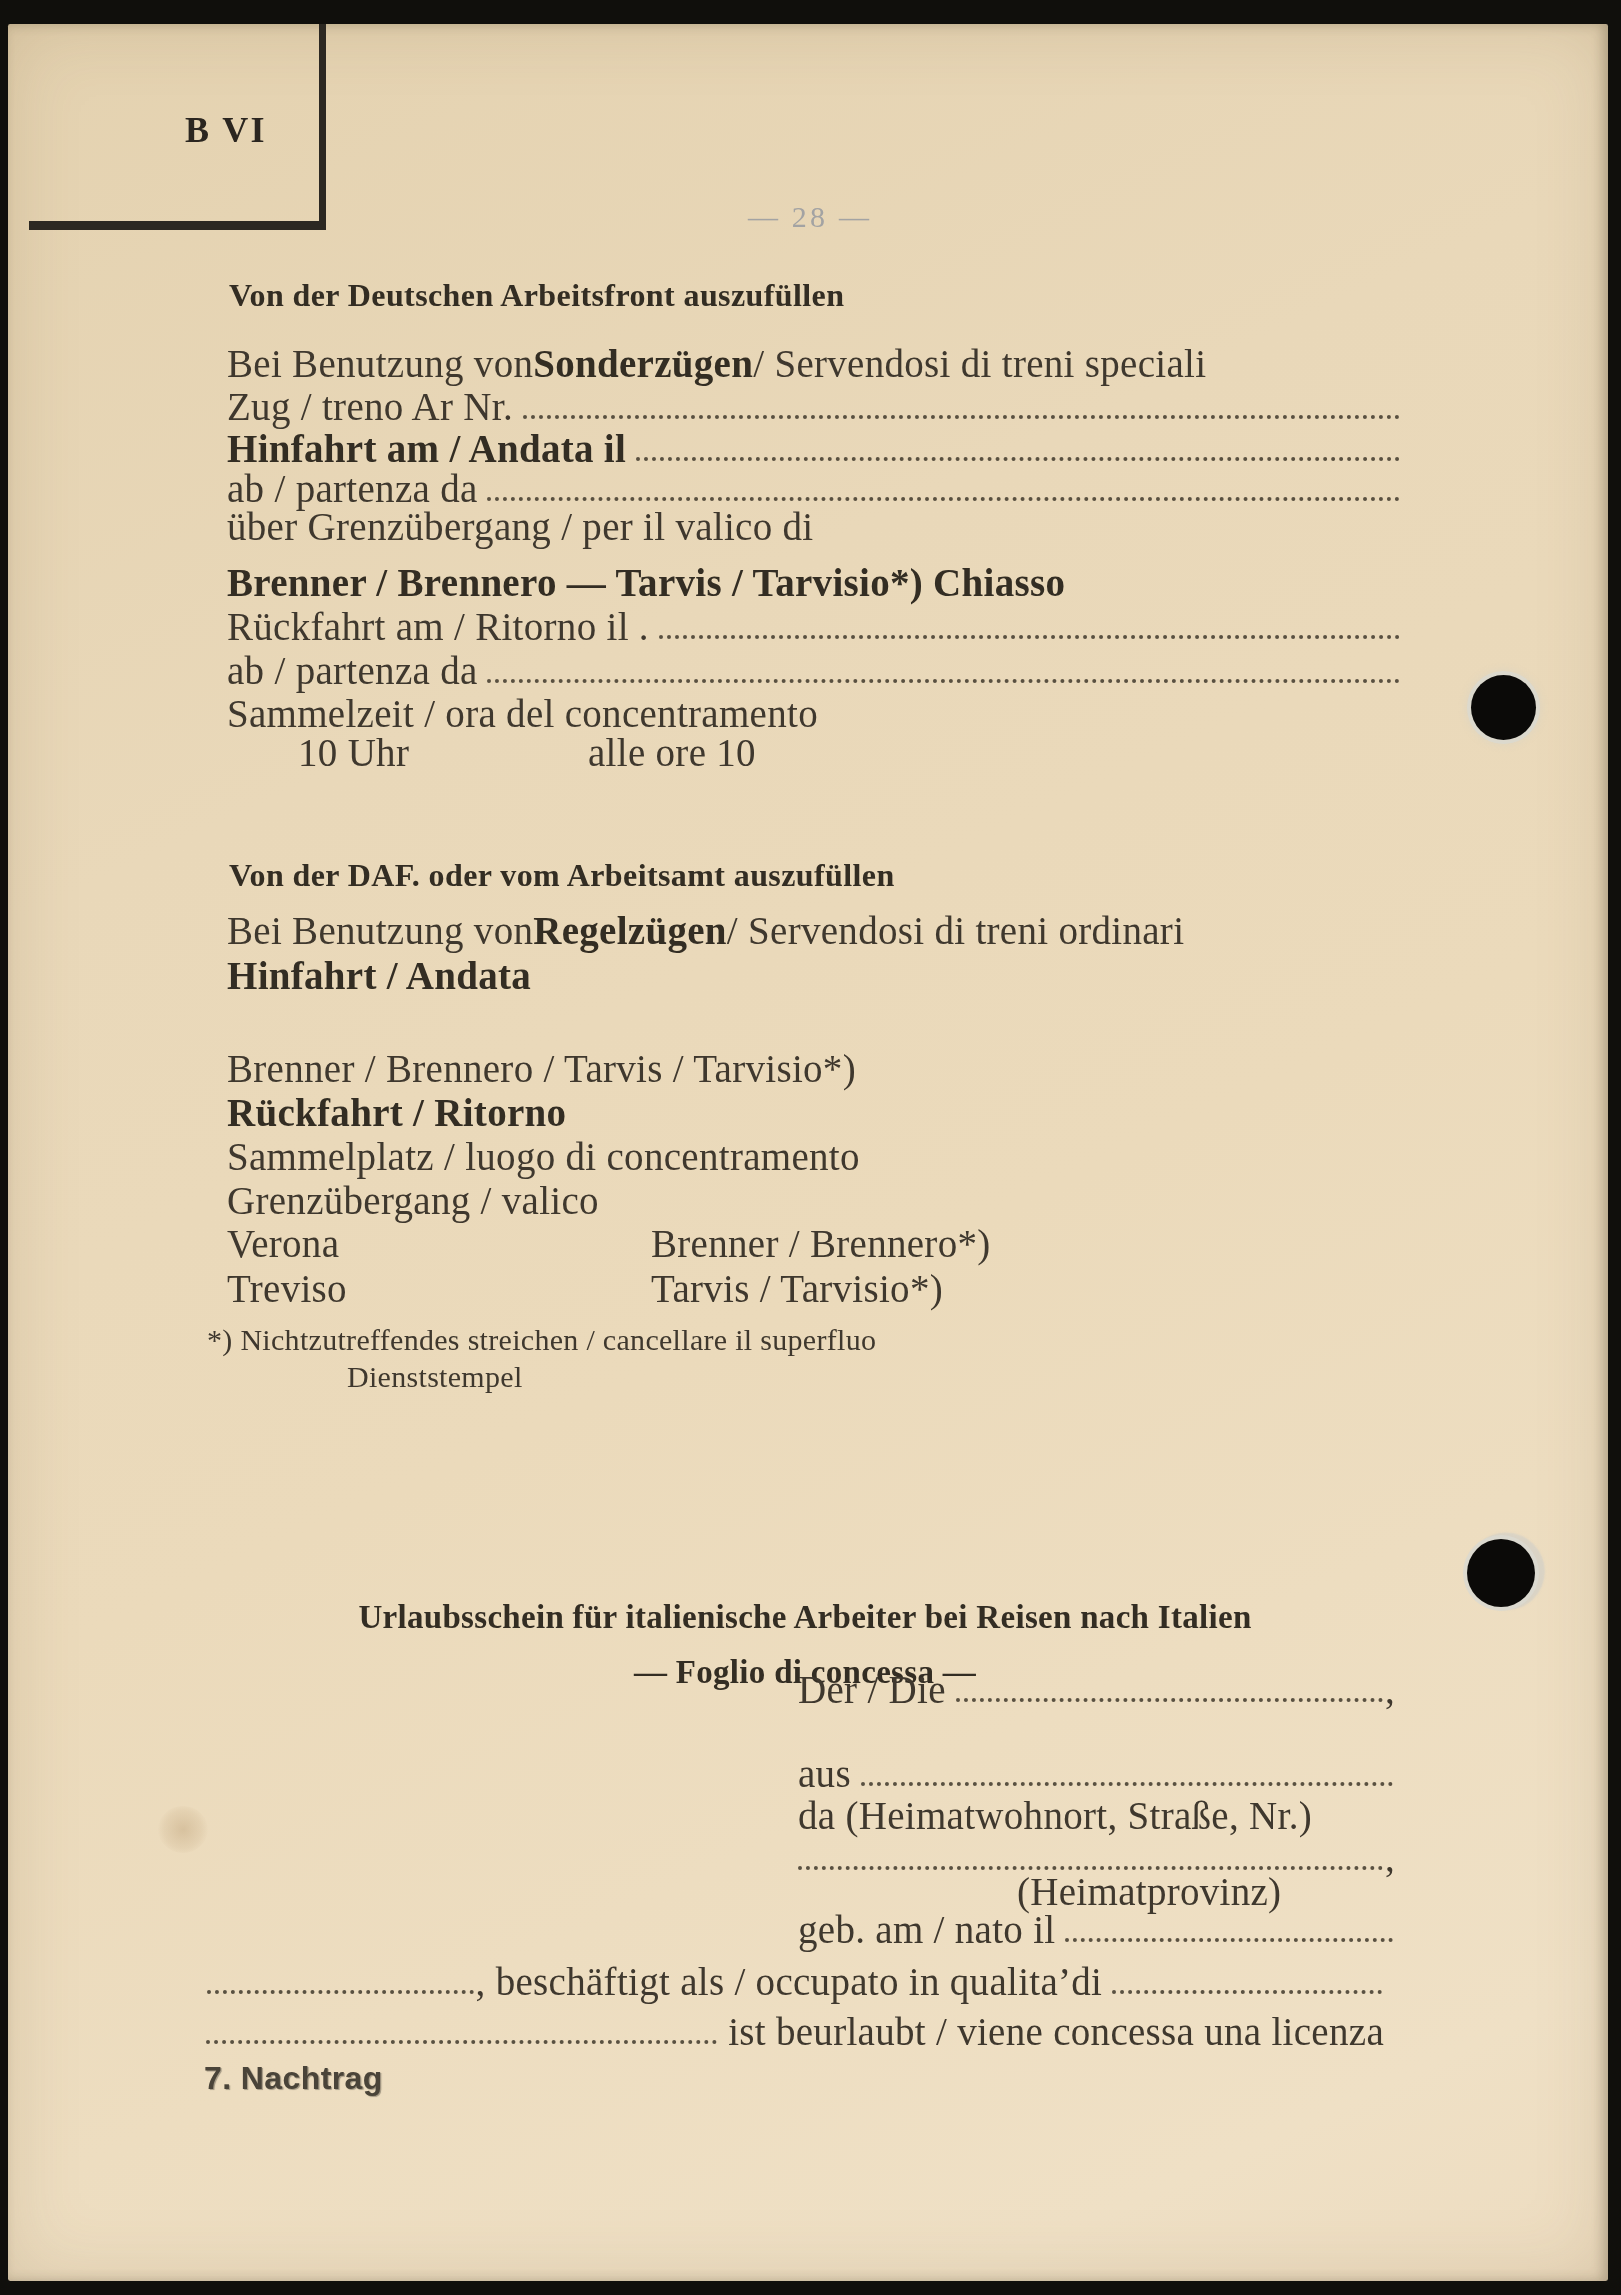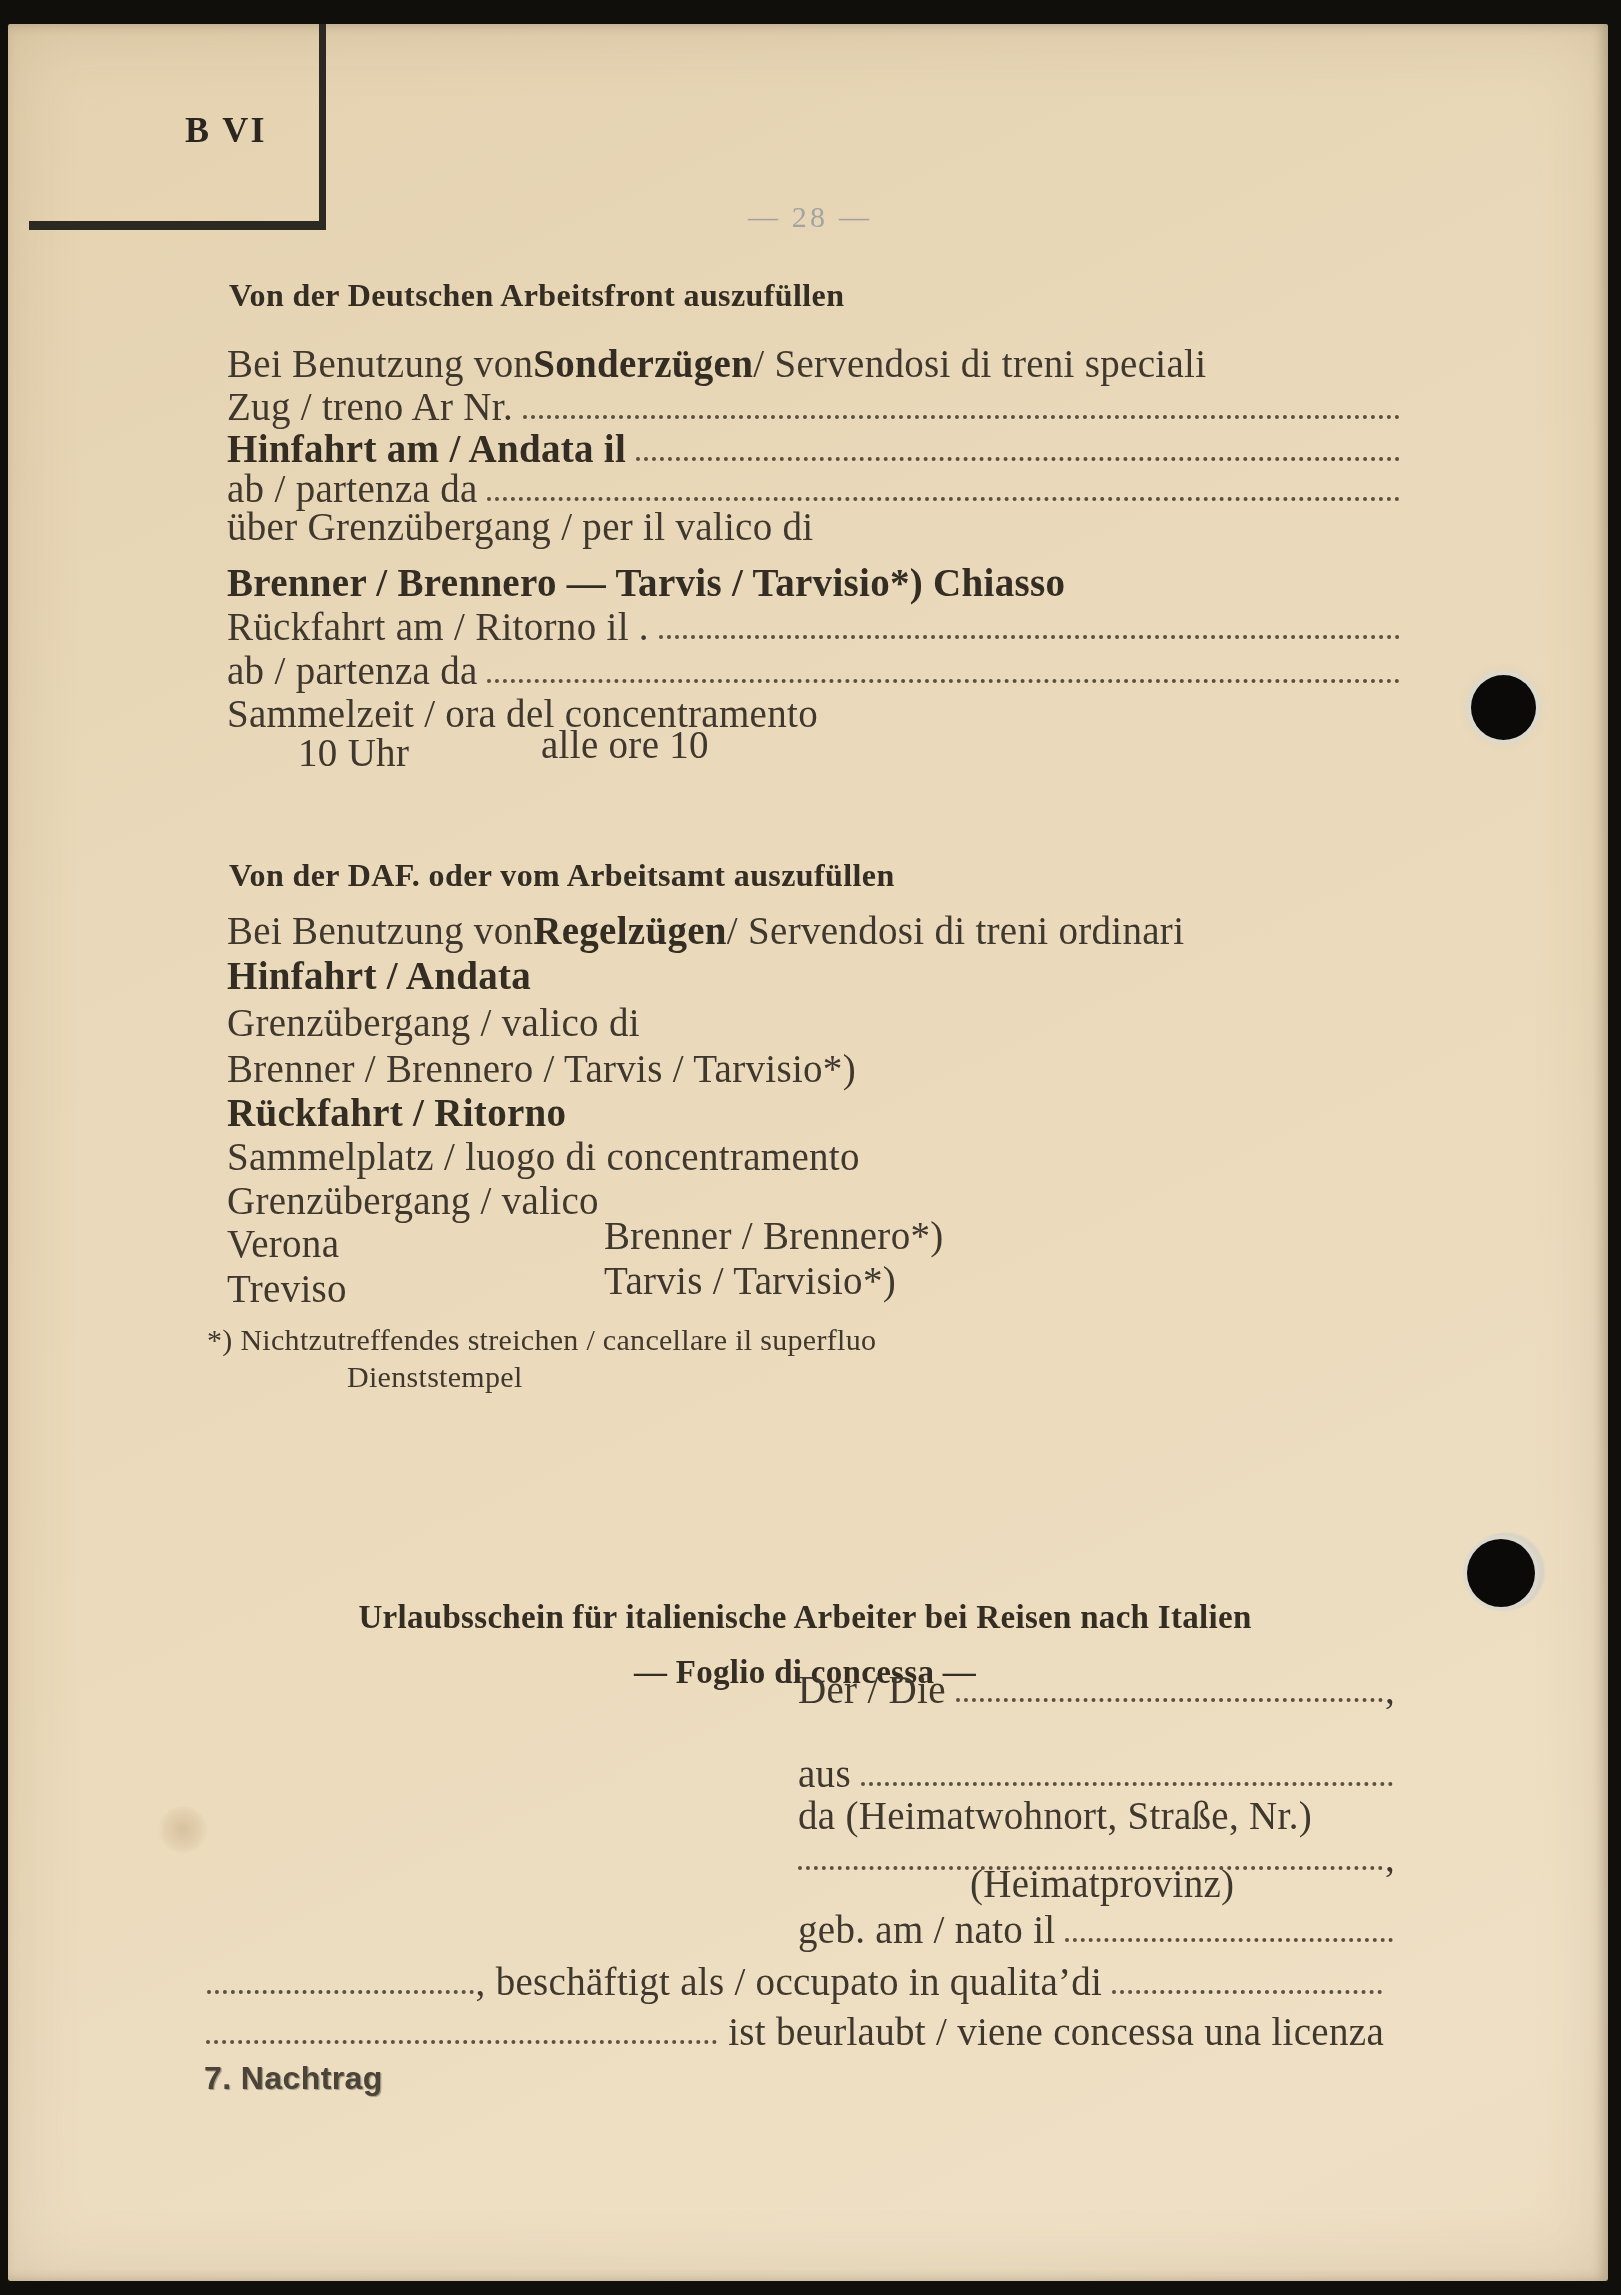--- a/index.html
+++ b/index.html
@@ -20,21 +20,21 @@
   .content{position:absolute;left:0;top:0;width:1621px;height:2295px;color:#3f382e;}
   .row{position:absolute;left:227px;width:1175px;height:39px;display:flex;align-items:flex-end;
        font-size:39px;line-height:39px;white-space:nowrap;letter-spacing:0.3px;}
   .row2{left:798px;width:597px;}
   .row3{left:207px;width:1177px;justify-content:flex-end;}
   .t{display:inline-block;}
   .b{font-weight:bold;color:#332d23;}
   .dots{flex:1 1 auto;border-bottom:4px dotted #4a4234;margin:0 1.6px 7.3px 9.7px;min-width:24px;opacity:.9;}
   .dots.lead{margin-left:0;}
   .dots.fixed{flex:0 0 auto;}
-  .abs{position:absolute;bottom:8px;}
+  .abs{position:absolute;bottom:0;margin-left:47px;}
   .heading{position:absolute;left:229px;font-size:32px;font-weight:bold;color:#332d23;
            letter-spacing:0.4px;white-space:nowrap;}
   .centerband{position:absolute;left:207px;width:1196px;text-align:center;font-size:33px;
               font-weight:bold;color:#332d23;white-space:nowrap;letter-spacing:0.3px;margin-top:44px;}
   .smalltext{position:absolute;font-size:30px;line-height:37px;white-space:nowrap;letter-spacing:0.3px;}
   
   .bracket-v{position:absolute;left:319px;top:24px;width:7.3px;height:199px;background:#2c2822;}
   .bracket-h{position:absolute;left:29px;top:221px;width:297px;height:9px;background:#2c2822;}
   .class-tag{position:absolute;left:185px;top:109px;font-size:36px;font-weight:bold;
              color:#2b2620;letter-spacing:2.4px;}
@@ -122,23 +122,20 @@
   <div class="row" style="top:911px">
     <span class="t">Bei Benutzung von </span>
     <span class="t b">Regelzügen</span>
     <span class="t"> / Servendosi di treni ordinari</span>
   </div>
 
   <div class="row" style="top:956px">
     <span class="t b">Hinfahrt / Andata</span>
   </div>
 
-  <div class="row" style="top:1003px">
-    <span class="t">Grenzübergang / valico di</span>
-  </div>
 
   <div class="row" style="top:1049px">
     <span class="t">Brenner / Brennero / Tarvis / Tarvisio*)</span>
   </div>
 
   <div class="row" style="top:1093px">
     <span class="t b">Rückfahrt / Ritorno</span>
   </div>
 
   <div class="row" style="top:1137px">

